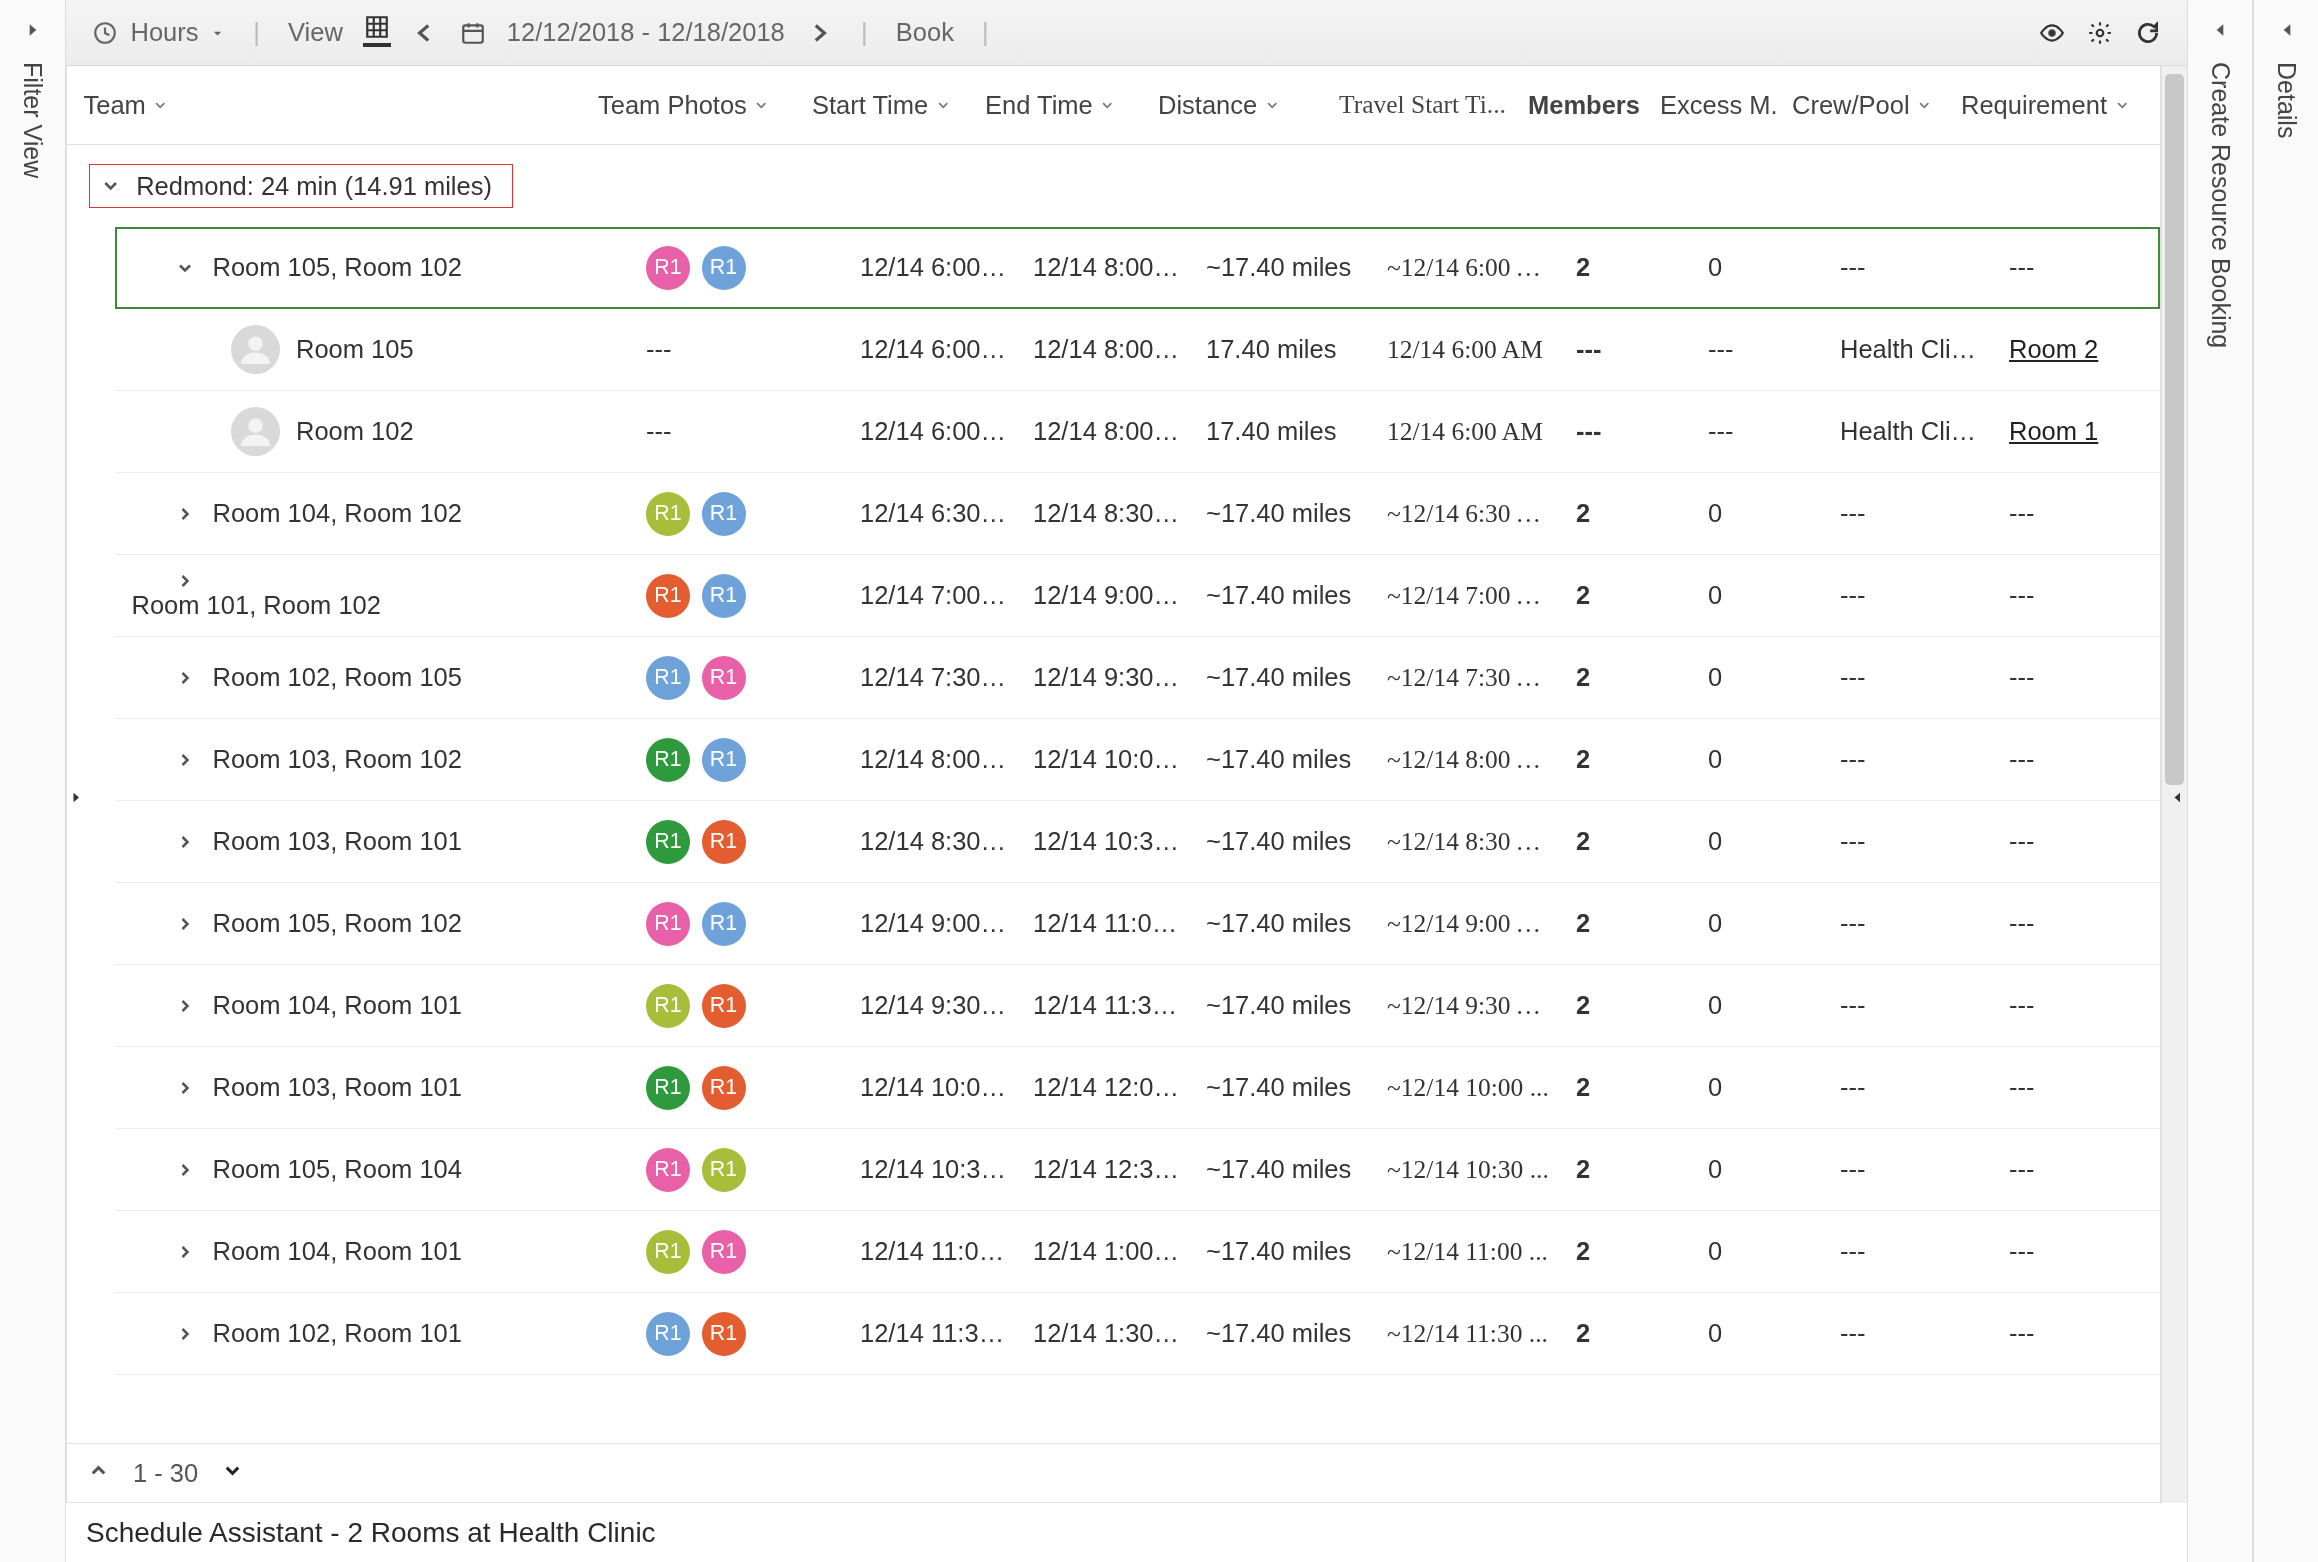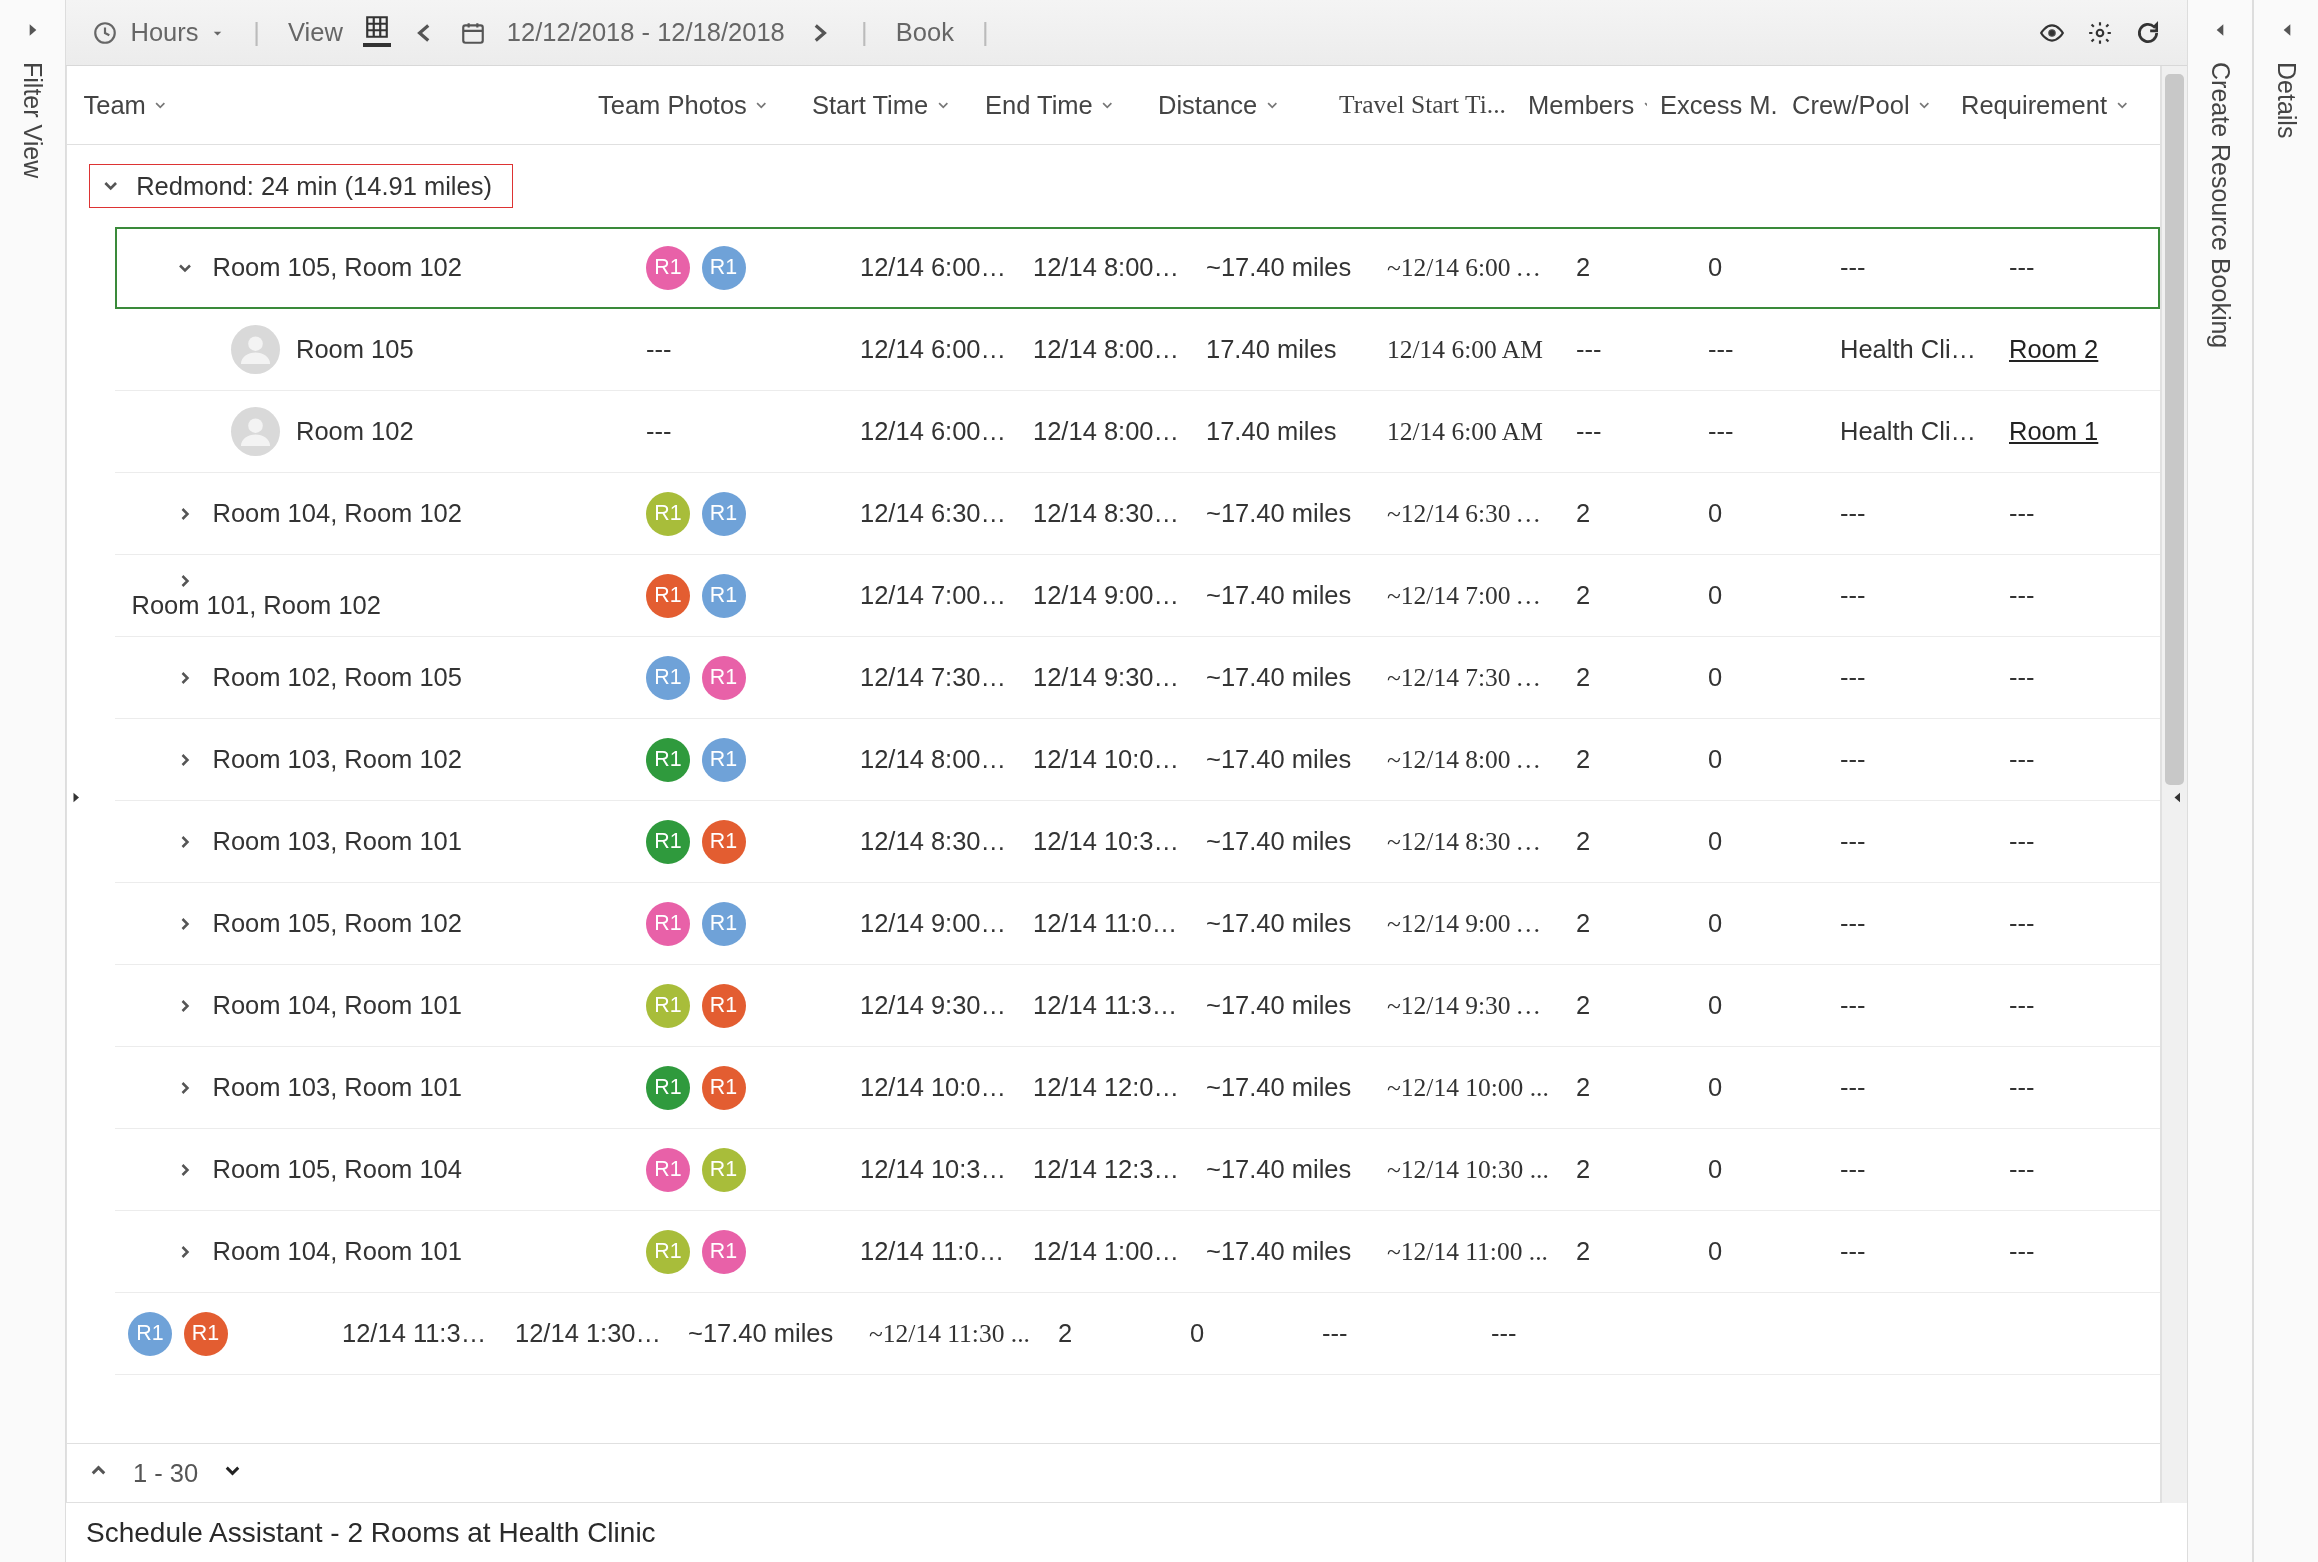--- a/index.html
+++ b/index.html
@@ -62,21 +62,21 @@
   .chev { display:inline-block; }
   .chev svg { width: 16.5px; height: 16.5px; stroke: #777; fill: none; stroke-width: 2.5; }
 
   
   .c-team        { width: 518px; flex: 0 0 518px; padding-left: 16.5px !important; }
   .c-photos      { width: 214px; flex: 0 0 214px; }
   .c-start       { width: 173px; flex: 0 0 173px; }
   .c-end         { width: 173px; flex: 0 0 173px; }
   .c-dist        { width: 181px; flex: 0 0 181px; }
   .c-travel      { width: 189px; flex: 0 0 189px; font-family: Liberation Serif, serif; }
-  .c-members     { width: 132px; flex: 0 0 132px; }
+  .c-members     { width: 132px; flex: 0 0 132px; font-weight: bold; }
   .c-excess      { width: 132px; flex: 0 0 132px; }
   .c-crew        { width: 169px; flex: 0 0 169px; }
   .c-req         { flex: 1 1 auto; min-width: 140px; }
 
   
   .rows { flex: 1 1 auto; overflow: hidden; padding-left: 48px; }
   .grow {
     height: 82px; display: flex; align-items: center;
     border-bottom: 1.6px solid #ececec;
     font-size: 25.5px; color: #333;
@@ -503,20 +503,28 @@
               <div class="c c-start">12/14 11:00 ...</div>
               <div class="c c-end">12/14 1:00 PM</div>
               <div class="c c-dist">~17.40 miles</div>
               <div class="c c-travel">~12/14 11:00 ...</div>
               <div class="c c-members">2</div>
               <div class="c c-excess">0</div>
               <div class="c c-crew">---</div>
               <div class="c c-req">---</div>
             </div>
             <div class="grow">
+              <div class="c c-team" style="display:flex;align-items:center;">
+                <span class="row-caret">
+                  <svg viewBox="0 0 24 24">
+                    <path d="M9 6l6 6-6 6"></path>
+                  </svg>
+                </span>
+                <span>Room 102, Room 101</span>
+              </div>
               <div class="c c-photos"><span class="badge" style="background:#6fa2d8">R1</span><span class="badge" style="background:#e35d31">R1</span></div>
               <div class="c c-start">12/14 11:30 ...</div>
               <div class="c c-end">12/14 1:30 PM</div>
               <div class="c c-dist">~17.40 miles</div>
               <div class="c c-travel">~12/14 11:30 ...</div>
               <div class="c c-members">2</div>
               <div class="c c-excess">0</div>
               <div class="c c-crew">---</div>
               <div class="c c-req">---</div>
             </div>

